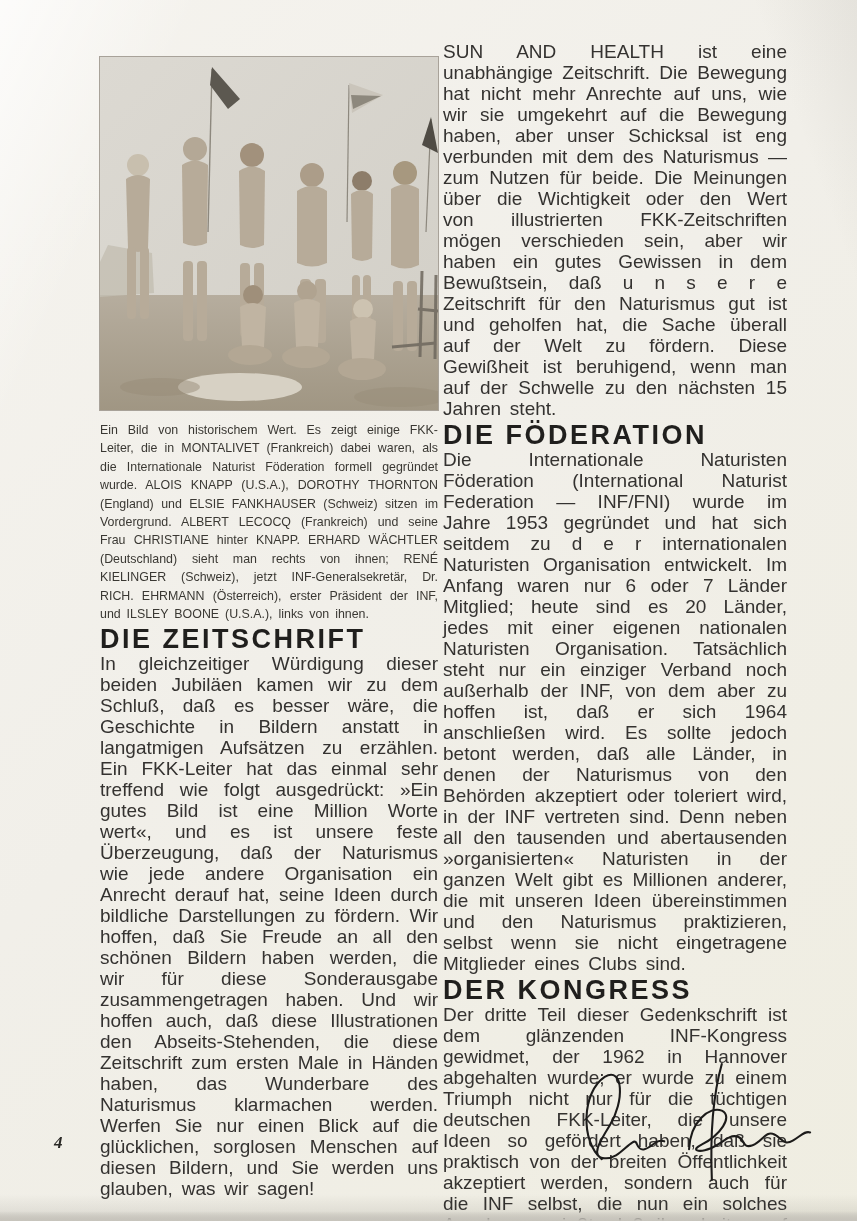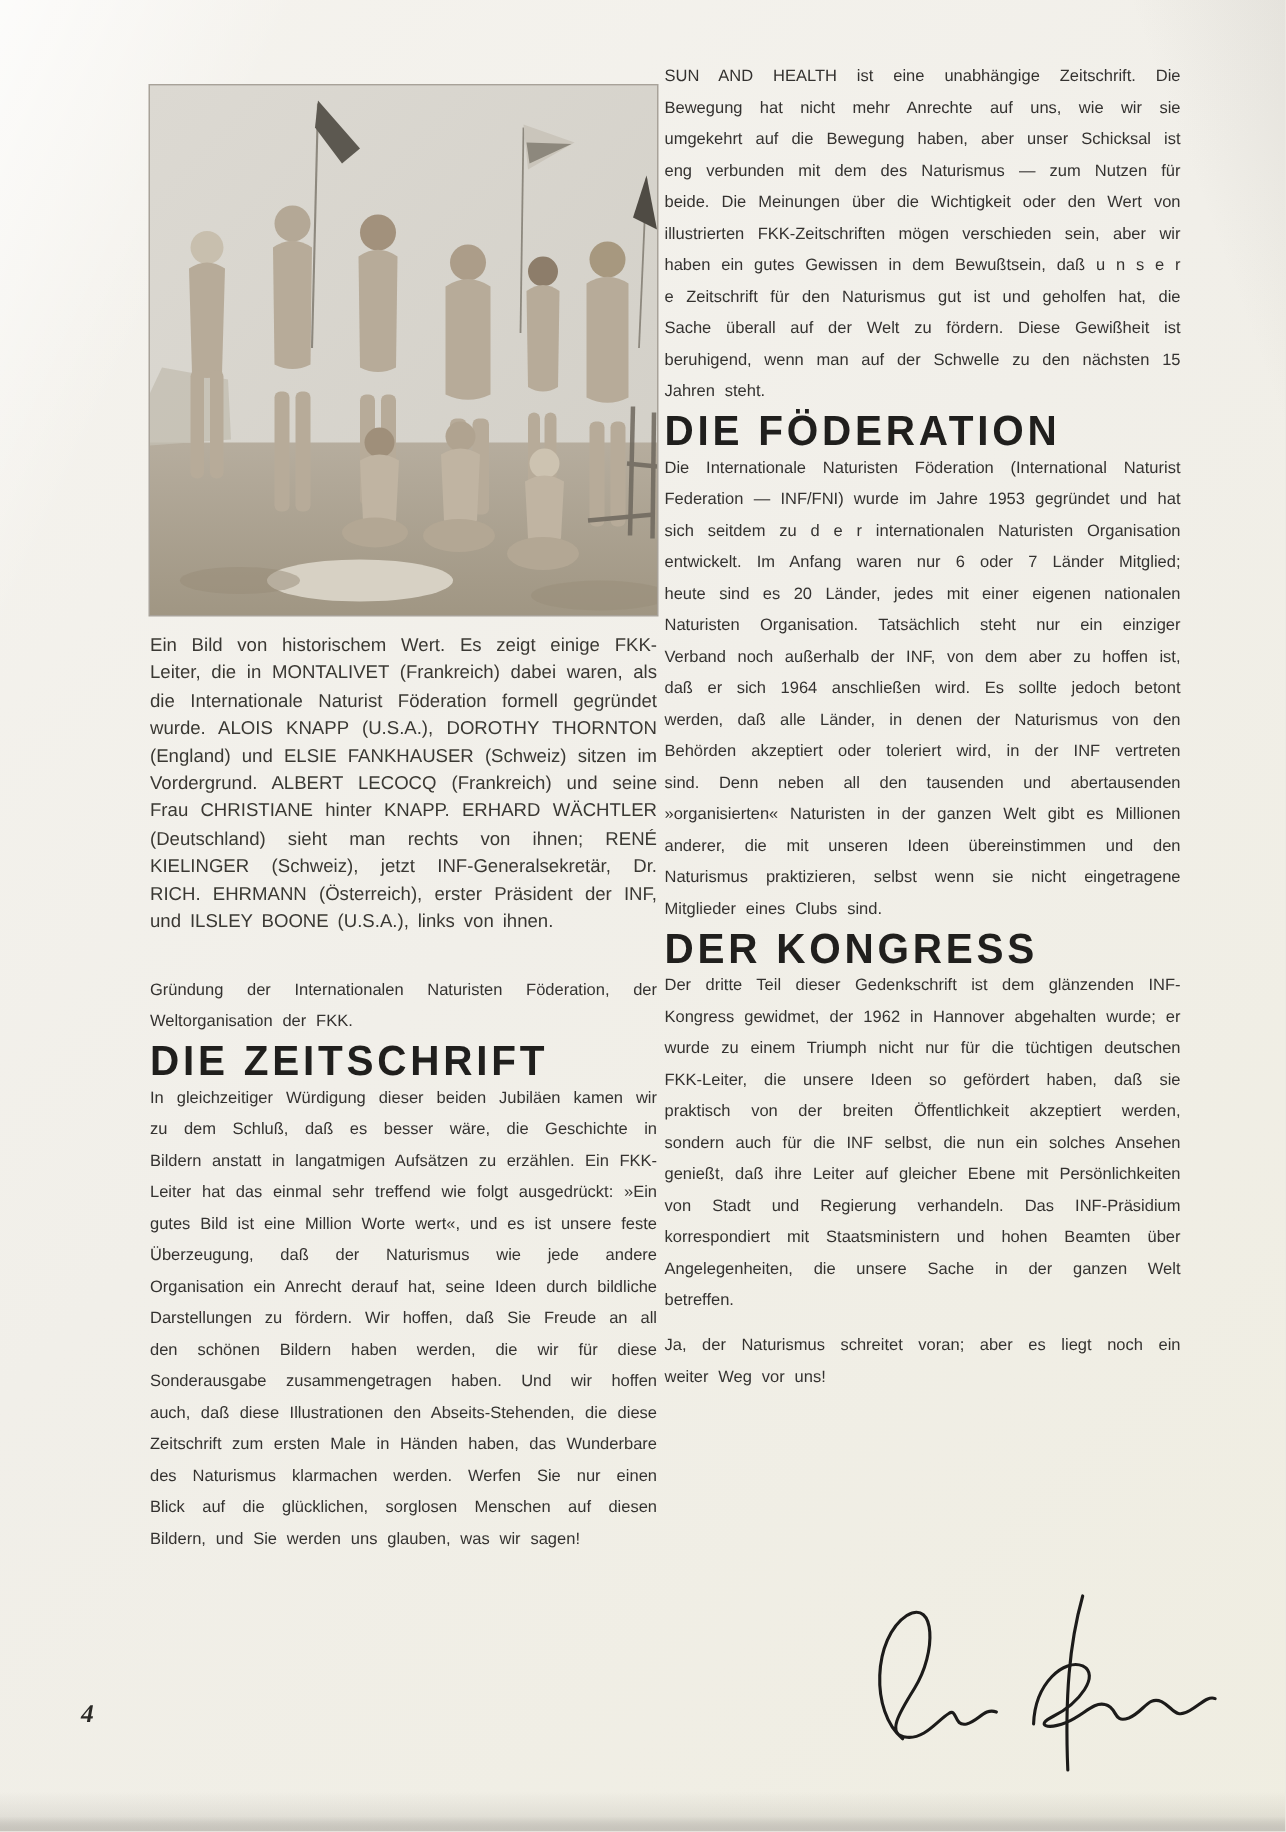--- a/index.html
+++ b/index.html
@@ -36,21 +36,21 @@
   }
   .photo svg{display:block;width:100%;height:100%;}
 
   .caption{
     margin:11px 0 0 0;
     font-size:12.4px;line-height:18.4px;
     text-align:justify;color:#3a3833;
     word-spacing:2.5px;
   }
   .bodytext{
-    font-size:11px;line-height:21px;
+    font-size:19px;line-height:21px;
     text-align:justify;color:#343230;
     word-spacing:3.5px;
     margin:0;
   }
   .intro1{margin-top:27px;}
   .lead{margin-top:41px;}
   h2.head{
     margin:0;
     font-size:27px;line-height:30px;
     font-weight:800;letter-spacing:2.5px;
@@ -159,21 +159,20 @@
           <line x1="292" y1="290" x2="336" y2="286"></line>
         </g>
 
         <ellipse cx="60" cy="330" rx="40" ry="9" fill="#978c77" opacity="0.5"></ellipse>
         <ellipse cx="300" cy="340" rx="46" ry="10" fill="#978c77" opacity="0.45"></ellipse>
       </svg>
     </div>
 
     <p class="caption">Ein Bild von historischem Wert. Es zeigt einige FKK-Leiter, die in MONTALIVET (Frankreich) dabei waren, als die Internationale Naturist Föderation formell gegründet wurde. ALOIS KNAPP (U.S.A.), DOROTHY THORNTON (England) und ELSIE FANKHAUSER (Schweiz) sitzen im Vordergrund. ALBERT LECOCQ (Frankreich) und seine Frau CHRISTIANE hinter KNAPP. ERHARD WÄCHTLER (Deutschland) sieht man rechts von ihnen; RENÉ KIELINGER (Schweiz), jetzt INF-Generalsekretär, Dr. RICH. EHRMANN (Österreich), erster Präsident der INF, und ILSLEY BOONE (U.S.A.), links von ihnen.</p>
 
-    <p class="bodytext intro1">Gründung der Internationalen Naturisten Föderation, der Weltorganisation der FKK.</p>
 
     <h2 class="head head-zeitschrift">DIE ZEITSCHRIFT</h2>
     <p class="bodytext">In gleichzeitiger Würdigung dieser beiden Jubiläen kamen wir zu dem Schluß, daß es besser wäre, die Geschichte in Bildern anstatt in langatmigen Aufsätzen zu erzählen. Ein FKK-Leiter hat das einmal sehr treffend wie folgt ausgedrückt: »Ein gutes Bild ist eine Million Worte wert«, und es ist unsere feste Überzeugung, daß der Naturismus wie jede andere Organisation ein Anrecht derauf hat, seine Ideen durch bildliche Darstellungen zu fördern. Wir hoffen, daß Sie Freude an all den schönen Bildern haben werden, die wir für diese Sonderausgabe zusammengetragen haben. Und wir hoffen auch, daß diese Illustrationen den Abseits-Stehenden, die diese Zeitschrift zum ersten Male in Händen haben, das Wunderbare des Naturismus klarmachen werden. Werfen Sie nur einen Blick auf die glücklichen, sorglosen Menschen auf diesen Bildern, und Sie werden uns glauben, was wir sagen!</p>
   </div>
 
   <div class="col right">
     <p class="bodytext lead">SUN AND HEALTH ist eine unabhängige Zeitschrift. Die Bewegung hat nicht mehr Anrechte auf uns, wie wir sie umgekehrt auf die Bewegung haben, aber unser Schicksal ist eng verbunden mit dem des Naturismus — zum Nutzen für beide. Die Meinungen über die Wichtigkeit oder den Wert von illustrierten FKK-Zeitschriften mögen verschieden sein, aber wir haben ein gutes Gewissen in dem Bewußtsein, daß u n s e r e Zeitschrift für den Naturismus gut ist und geholfen hat, die Sache überall auf der Welt zu fördern. Diese Gewißheit ist beruhigend, wenn man auf der Schwelle zu den nächsten 15 Jahren steht.</p>
 
     <h2 class="head head-foederation">DIE FÖDERATION</h2>
     <p class="bodytext">Die Internationale Naturisten Föderation (International Naturist Federation — INF/FNI) wurde im Jahre 1953 gegründet und hat sich seitdem zu d e r internationalen Naturisten Organisation entwickelt. Im Anfang waren nur 6 oder 7 Länder Mitglied; heute sind es 20 Länder, jedes mit einer eigenen nationalen Naturisten Organisation. Tatsächlich steht nur ein einziger Verband noch außerhalb der INF, von dem aber zu hoffen ist, daß er sich 1964 anschließen wird. Es sollte jedoch betont werden, daß alle Länder, in denen der Naturismus von den Behörden akzeptiert oder toleriert wird, in der INF vertreten sind. Denn neben all den tausenden und abertausenden »organisierten« Naturisten in der ganzen Welt gibt es Millionen anderer, die mit unseren Ideen übereinstimmen und den Naturismus praktizieren, selbst wenn sie nicht eingetragene Mitglieder eines Clubs sind.</p>

